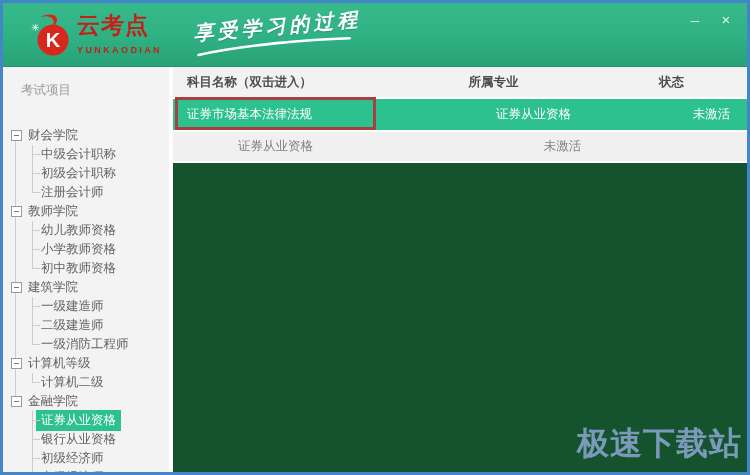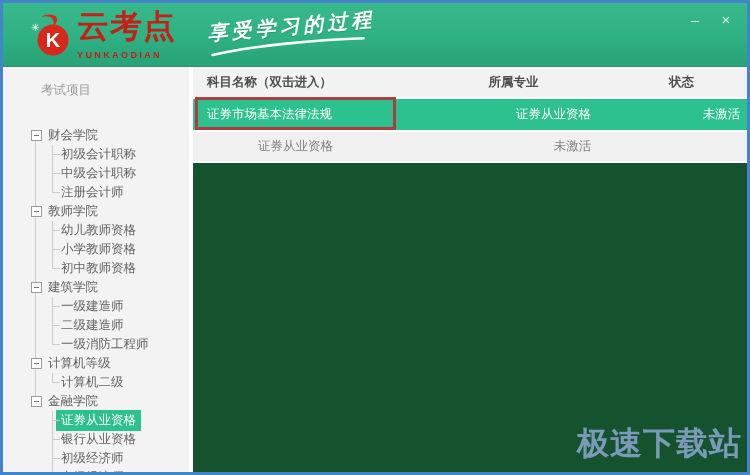--- a/index.html
+++ b/index.html
@@ -10,32 +10,32 @@
   }
   
   .titlebar{
     height:63px;background:linear-gradient(180deg,#38b98c 0%,#2eb183 55%,#29a276 100%);
     border-bottom:1px solid rgba(0,0,0,.22);
     display:flex;align-items:center;position:relative;
   }
   .logo{margin-left:26px;display:flex;align-items:center;}
   .emblem{width:46px;height:48px;flex:none;}
   .brand-text{margin-left:2px;line-height:1;}
-  .brand{font-size:32px;font-weight:bold;color:#c3201a;letter-spacing:1px;}
+  .brand{font-size:23px;font-weight:bold;color:#c3201a;letter-spacing:1px;}
   .brand-sub{font-size:9px;font-weight:bold;color:#c3201a;letter-spacing:2.4px;margin-top:9px;}
   .slogan-wrap{margin-left:32px;transform:rotate(-5deg) translateY(-3px);color:#fff;text-align:center;}
   .slogan-text{font-size:20px;font-weight:bold;font-style:italic;letter-spacing:4px;
     font-family:"DejaVu Serif","Liberation Serif",serif;text-shadow:0 1px 1px rgba(0,0,0,.15);}
   .swash{display:block;margin-top:1px;width:158px;height:9px;}
   .win-controls{position:absolute;right:12px;top:8px;display:flex;gap:13px;}
   .win-btn{color:rgba(255,255,255,.85);font-size:15px;line-height:18px;width:18px;
     text-align:center;cursor:pointer;user-select:none;}
   
   .body{display:flex;height:405px;}
-  .sidebar{width:166px;background:#f3f3f3;flex:none;overflow:hidden;padding-left:20px;}
+  .sidebar{width:166px;background:#f3f3f3;flex:none;overflow:hidden;}
   .sidebar-header{padding:15px 0 0 18px;color:#9b9b9b;font-size:12.5px;}
   .tree{margin-top:27px;position:relative;font-size:12.5px;color:#636363;font-family:Liberation Mono, monospace;}
   .tree::before{content:"";position:absolute;left:12px;top:9px;height:266px;border-left:1px solid #cccccc;}
   .trow{display:flex;align-items:center;height:19px;padding-left:8px;position:relative;z-index:1;cursor:default;}
   .expander{width:9px;height:9px;border:1px solid #9a9a9a;margin-right:6px;flex:none;
     background-color:#fff;background-image:linear-gradient(#777,#777);
     background-size:5px 1px;background-position:center;background-repeat:no-repeat;}
   .children{position:relative;}
   .children::before{content:"";position:absolute;left:29px;top:0;bottom:9px;border-left:1px solid #cccccc;}
   .child{position:relative;height:19px;display:flex;align-items:center;padding-left:38px;cursor:default;}
@@ -89,24 +89,24 @@
   <div class="body">
     <div class="sidebar">
       <div class="sidebar-header">考试项目</div>
       <div class="tree" id="tree">
           <div class="trow">
             <span class="expander"></span>
             <span class="label">财会学院</span>
           </div>
           <div class="children">
             <div class="child">
-              <span class="label">初级会计职称</span>
+              <span class="label">中级会计职称</span>
             </div>
             <div class="child">
-              <span class="label">中级会计职称</span>
+              <span class="label">初级会计职称</span>
             </div>
             <div class="child">
               <span class="label">注册会计师</span>
             </div>
           </div>
           <div class="trow">
             <span class="expander"></span>
             <span class="label">教师学院</span>
           </div>
           <div class="children">

